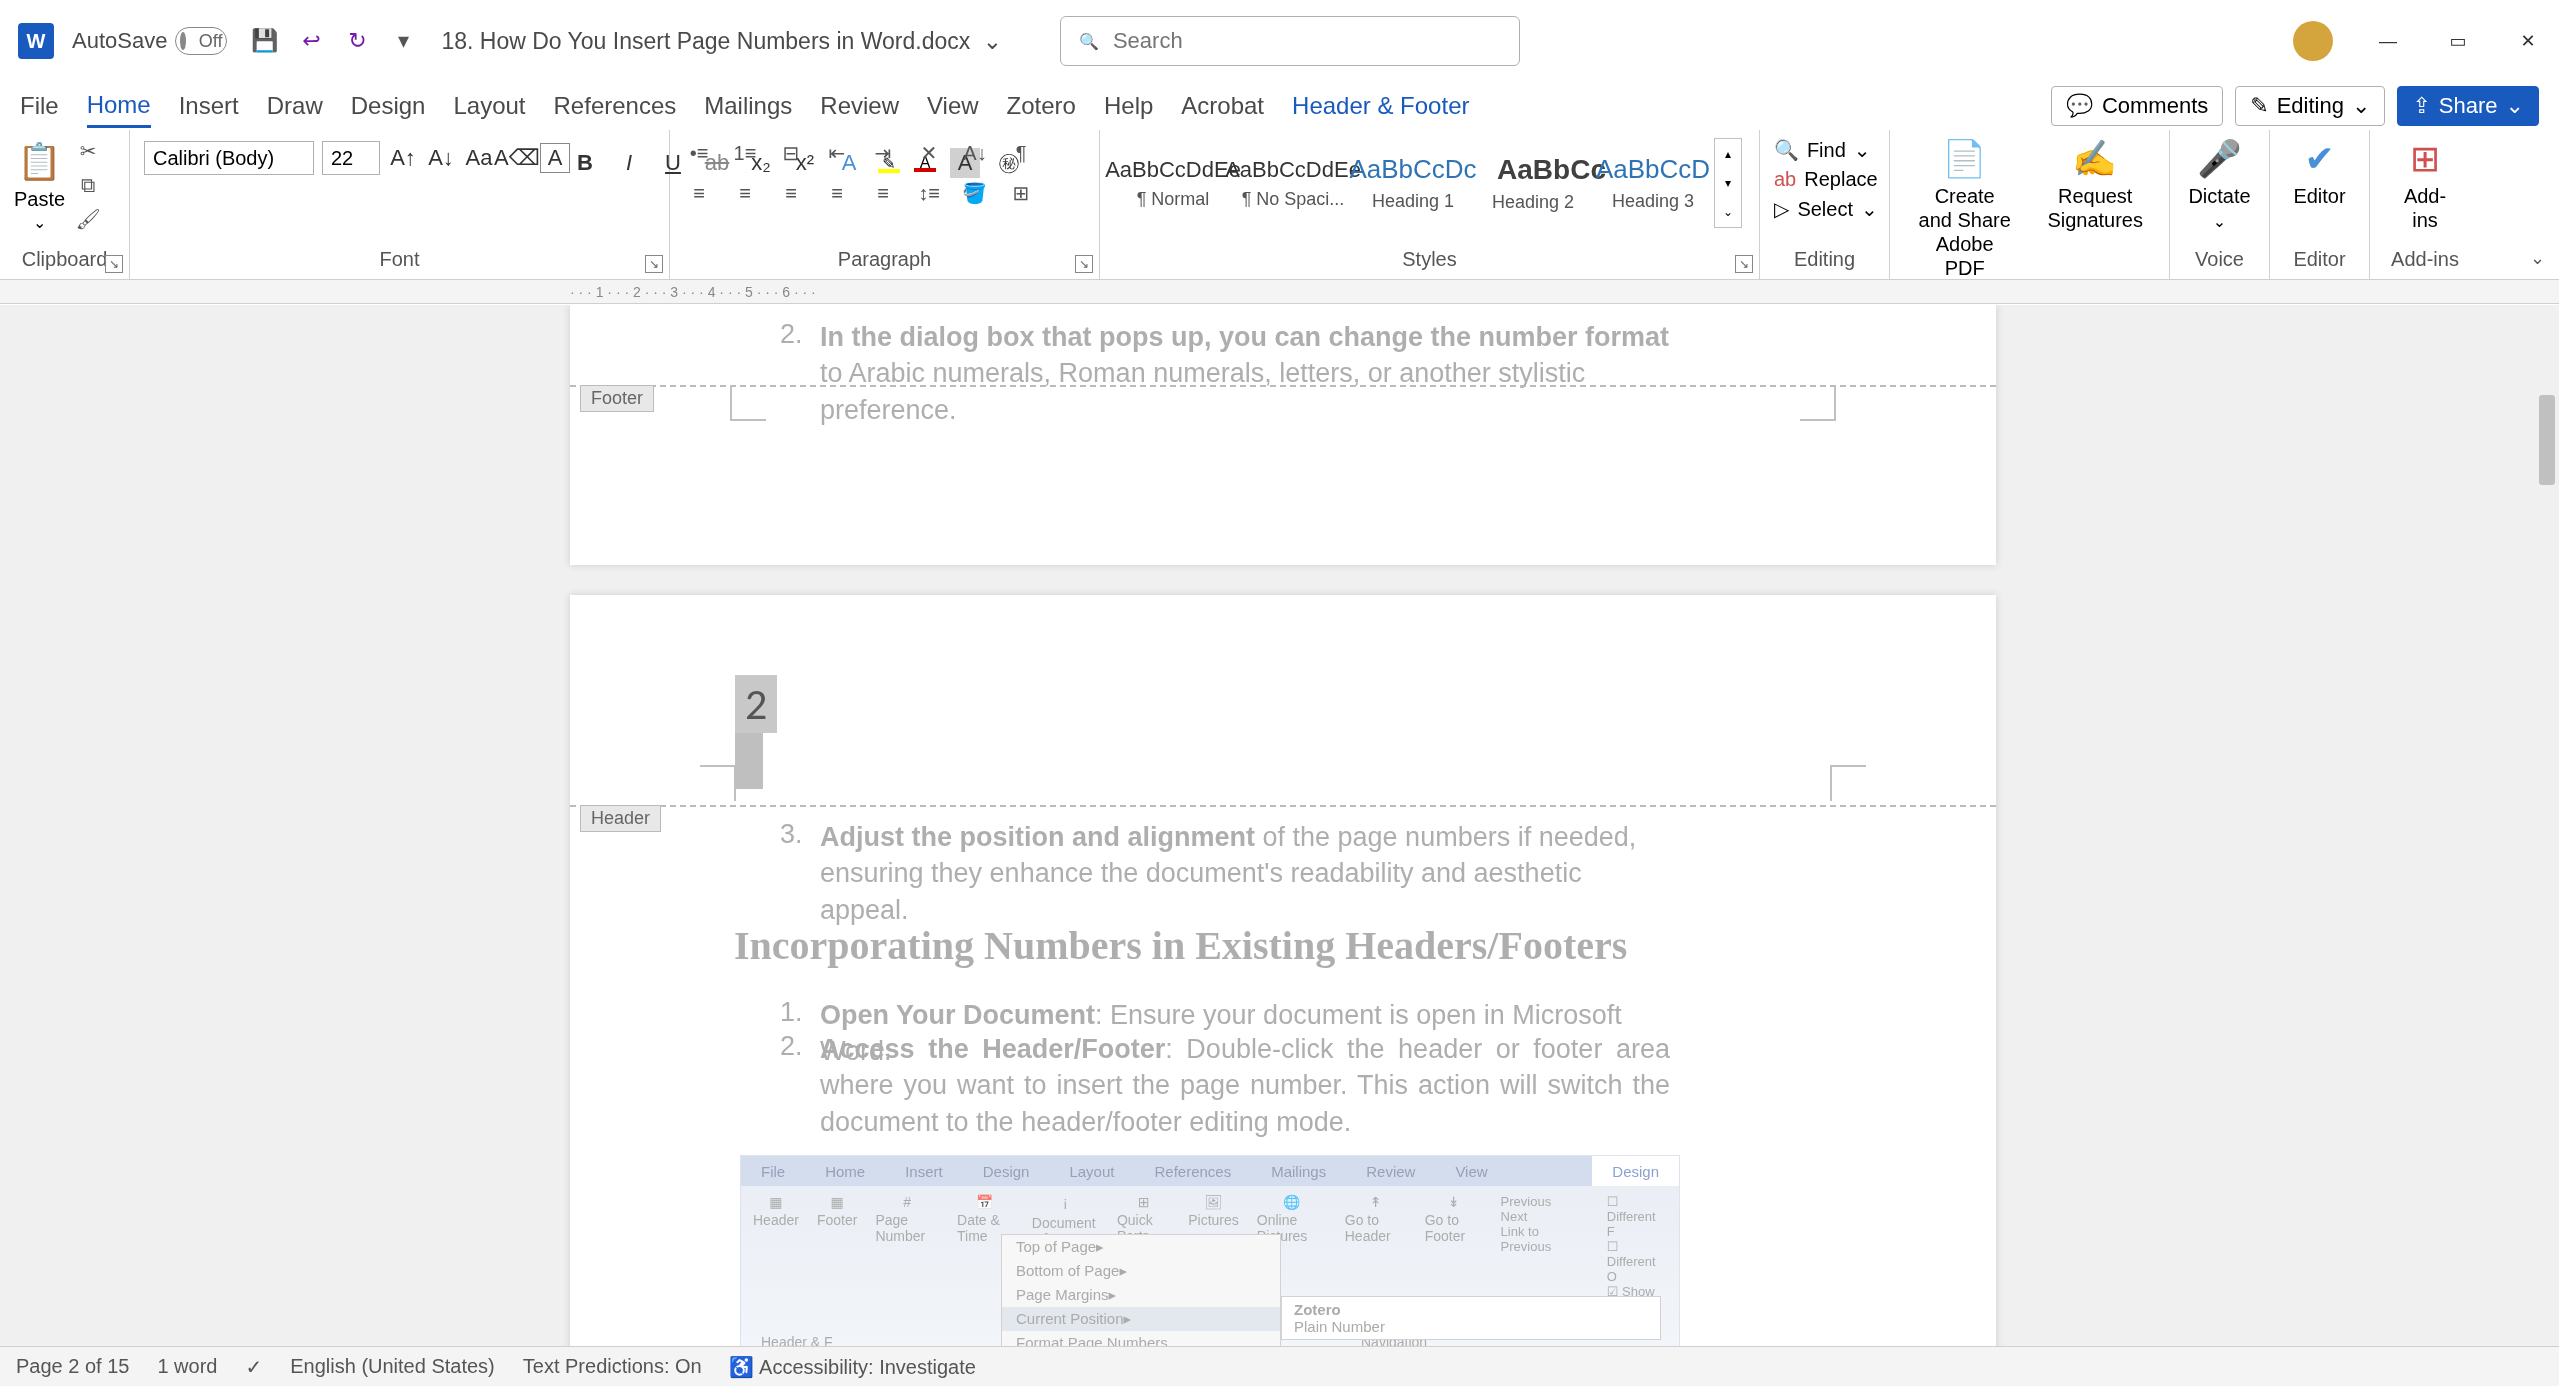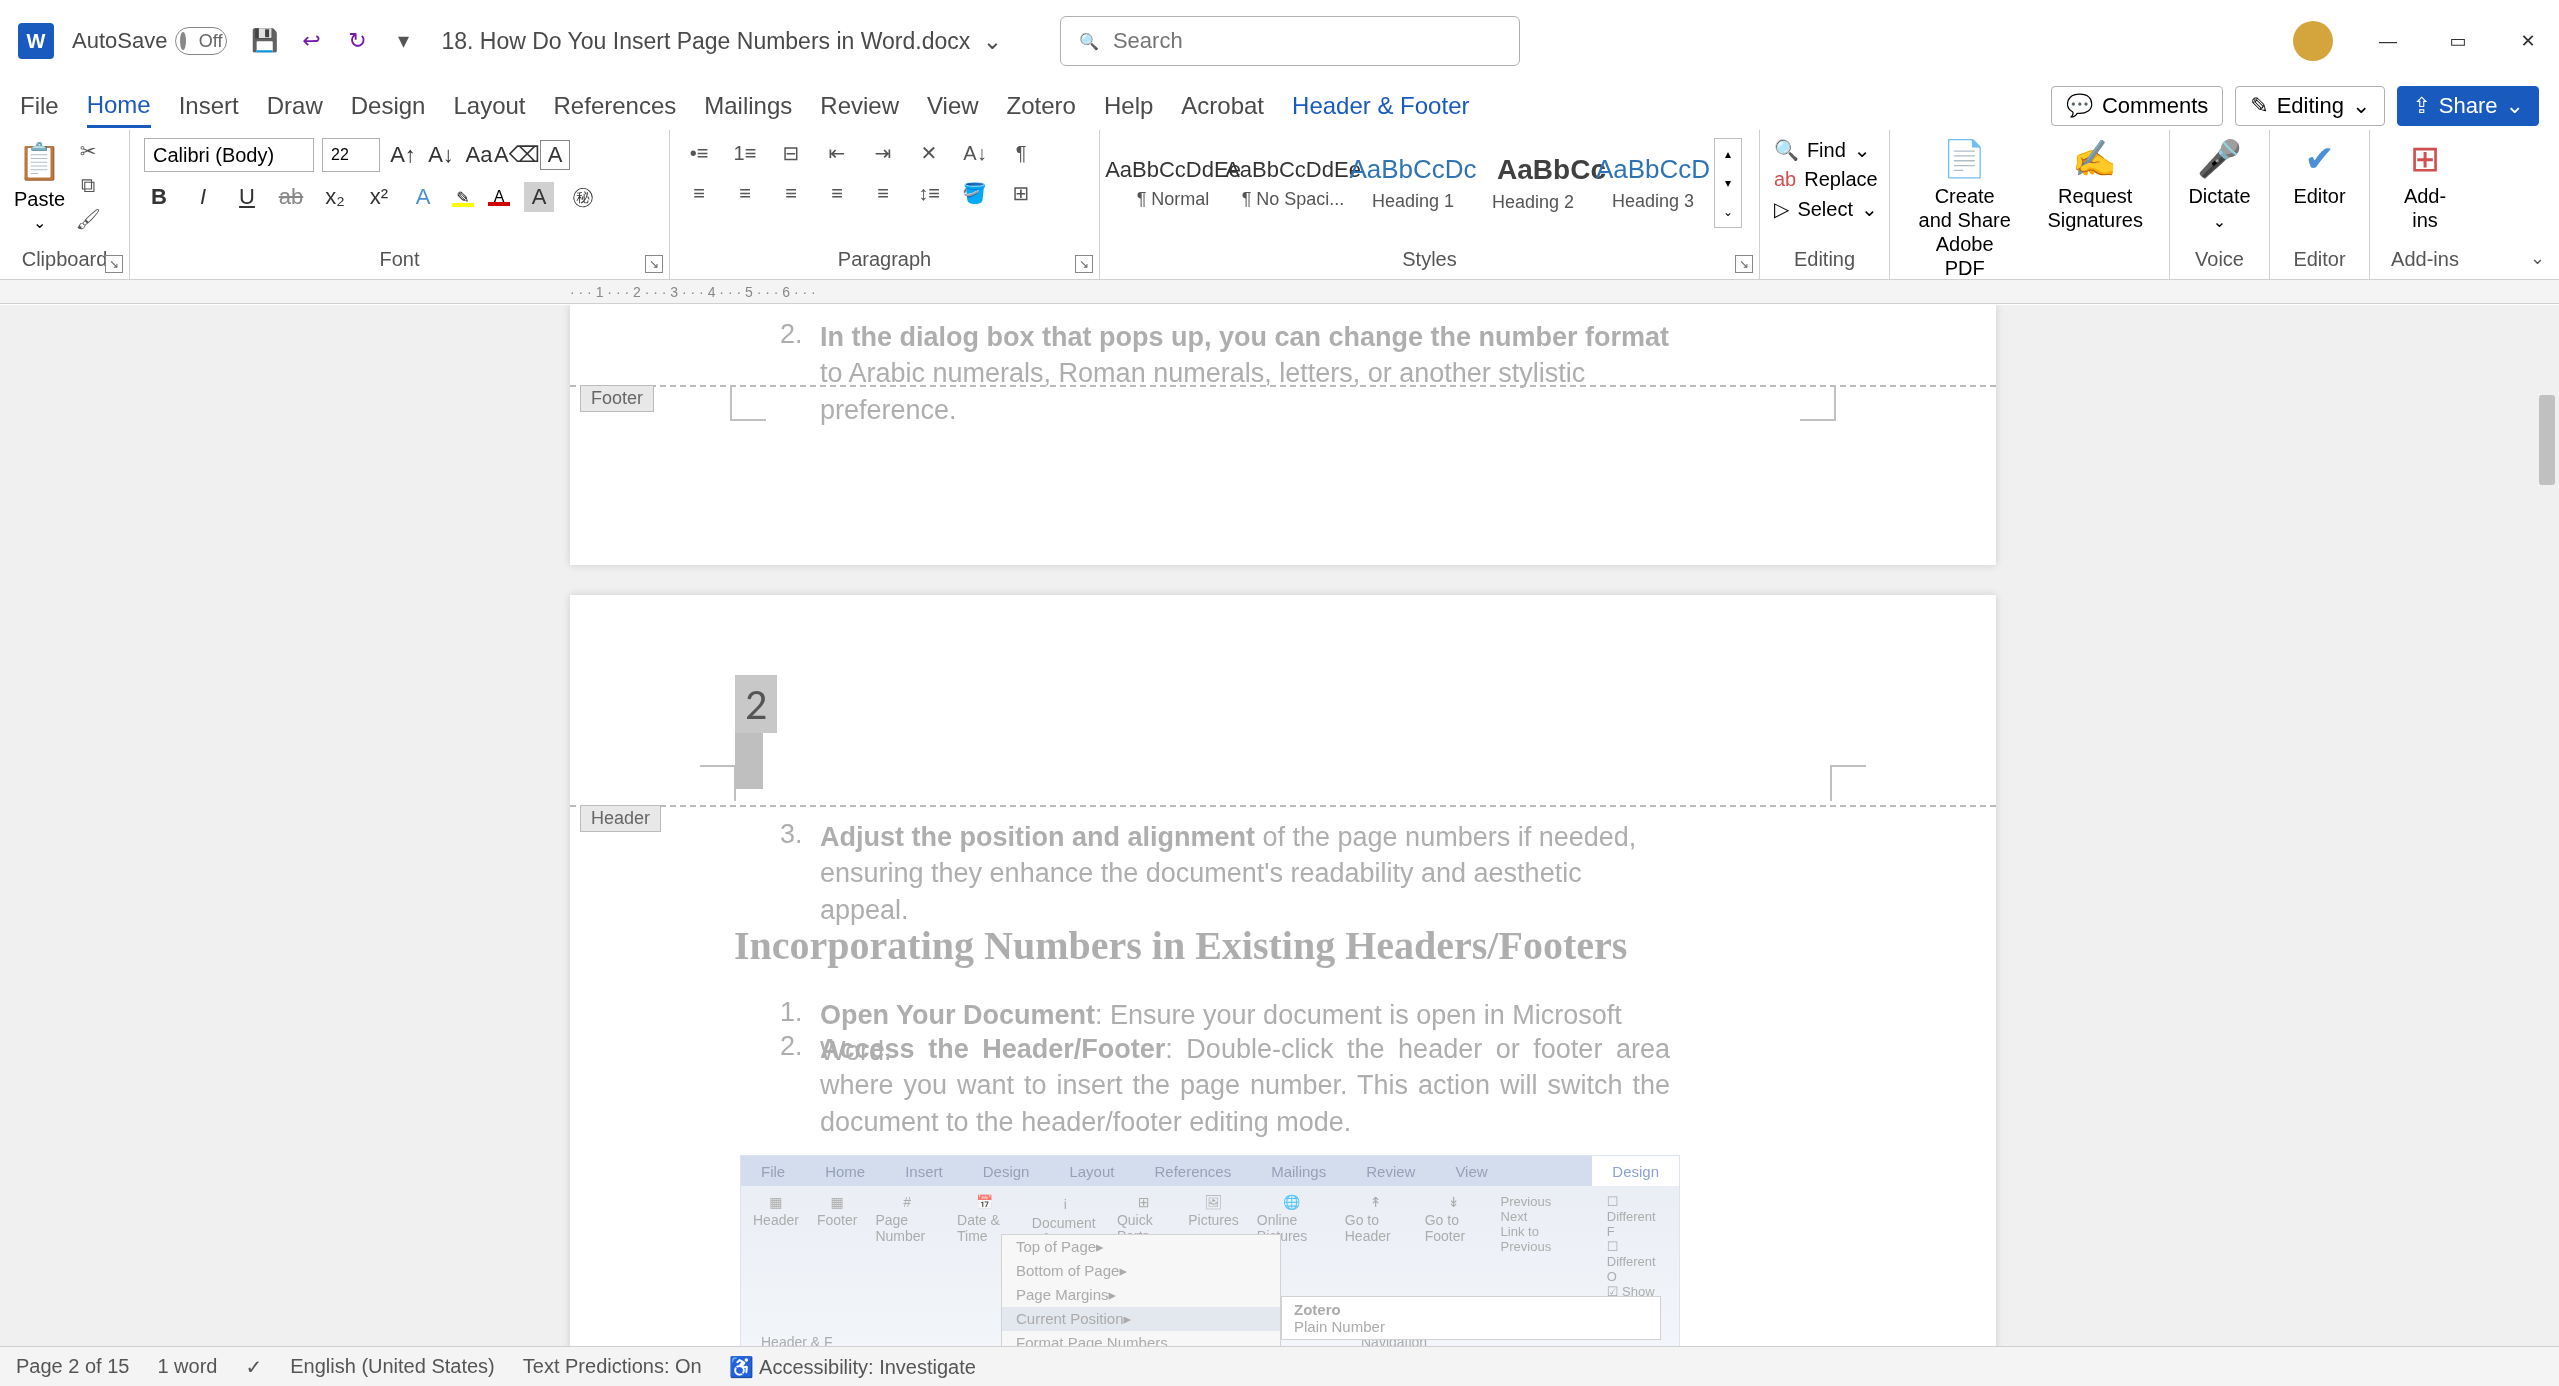--- a/index.html
+++ b/index.html
@@ -39,21 +39,21 @@
 .dialog-launcher { position: absolute; right: 6px; bottom: 6px; width: 18px; height: 18px; border: 1px solid #888; font-size: 12px; display: flex; align-items: center; justify-content: center; color: #666; }
 
 .paste-col { display: flex; flex-direction: column; align-items: center; gap: 2px; }
 .big-icon { width: 48px; height: 48px; display: flex; align-items: center; justify-content: center; font-size: 36px; }
 .paste-label { font-size: 20px; }
 .mini-col { display: flex; flex-direction: column; gap: 8px; }
 .mini-icon { width: 26px; height: 26px; font-size: 20px; display: flex; align-items: center; justify-content: center; color: #555; }
 
 .font-top { display: flex; align-items: center; gap: 8px; }
 .font-select { border: 1px solid #b0b0b0; height: 34px; padding: 0 8px; font-size: 20px; width: 170px; }
-.size-select { border: 1px solid #b0b0b0; height: 34px; padding: 16px 8px; font-size: 16px; width: 58px; }
+.size-select { border: 1px solid #b0b0b0; height: 34px; padding: 16px 8px; font-size: 20px; width: 58px; }
 .font-bottom { display: flex; align-items: center; gap: 14px; margin-top: 10px; }
 .fmt-btn { width: 30px; height: 30px; font-size: 22px; display: flex; align-items: center; justify-content: center; color: #333; }
 .fmt-btn.bold { font-weight: bold; }
 .fmt-btn.italic { font-style: italic; }
 .fmt-btn.underline { text-decoration: underline; }
 .fmt-btn.strike { text-decoration: line-through; color: #888; }
 .color-bar { height: 4px; width: 22px; margin-top: -4px; }
 
 .para-rows { display: flex; flex-direction: column; gap: 10px; }
 .para-row { display: flex; gap: 16px; }
@@ -208,21 +208,21 @@
         <div class="mini-icon">✂</div>
         <div class="mini-icon">⧉</div>
         <div class="mini-icon">🖌</div>
       </div>
     </div>
     <div class="group-label">Clipboard</div>
     <div class="dialog-launcher">↘</div>
   </div>
 
   <div class="group" style="width:540px">
-    <div style="display:flex;flex-direction:column">
+    <div style="display:flex;flex-direction:row">
       <div class="font-top">
         <input class="font-select" value="Calibri (Body)" style="">
         <input class="size-select" value="22" style="">
         <div class="fmt-btn">A↑</div>
         <div class="fmt-btn">A↓</div>
         <div class="fmt-btn">Aa</div>
         <div class="fmt-btn">A⌫</div>
         <div class="fmt-btn" style="border:1px solid #888">A</div>
       </div>
       <div class="font-bottom">

